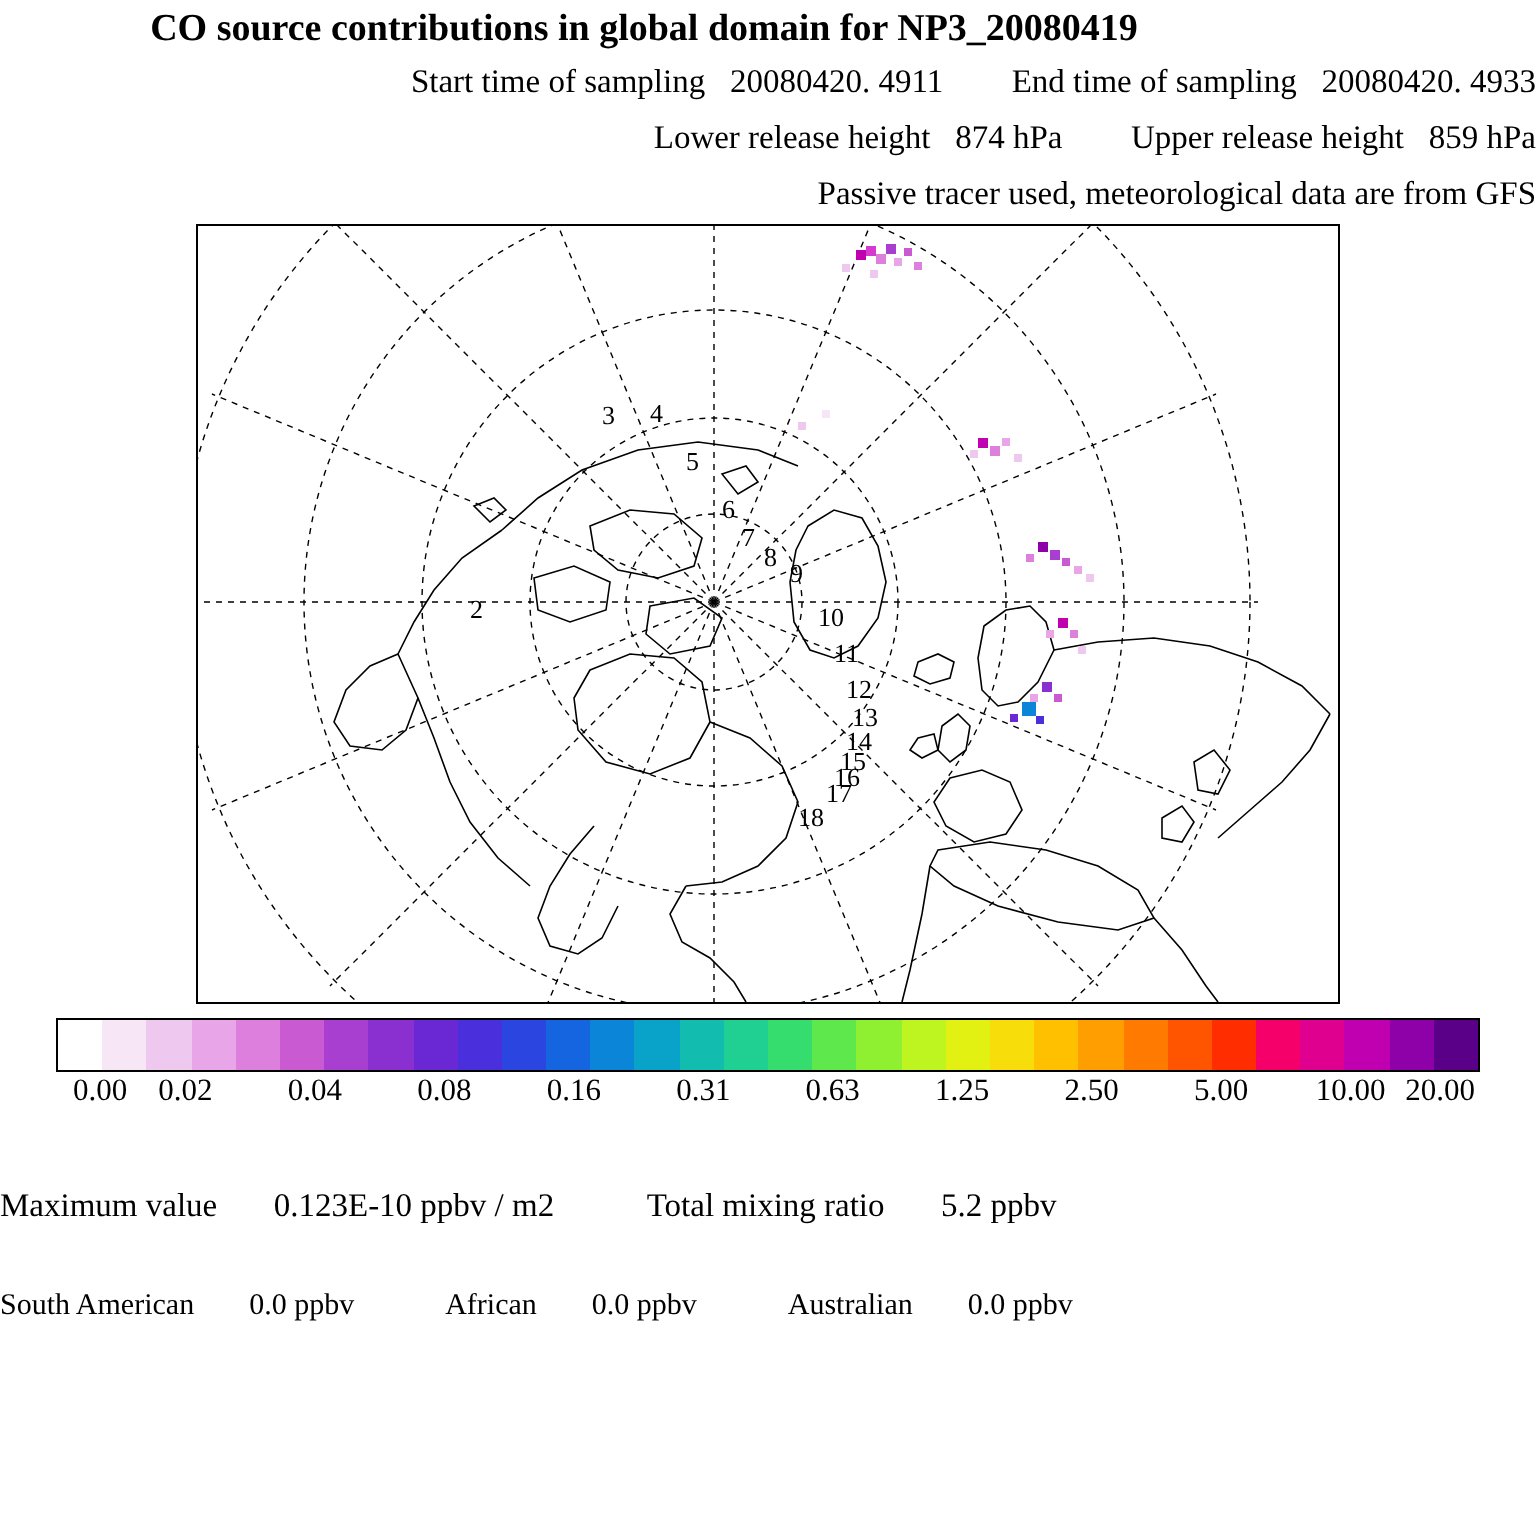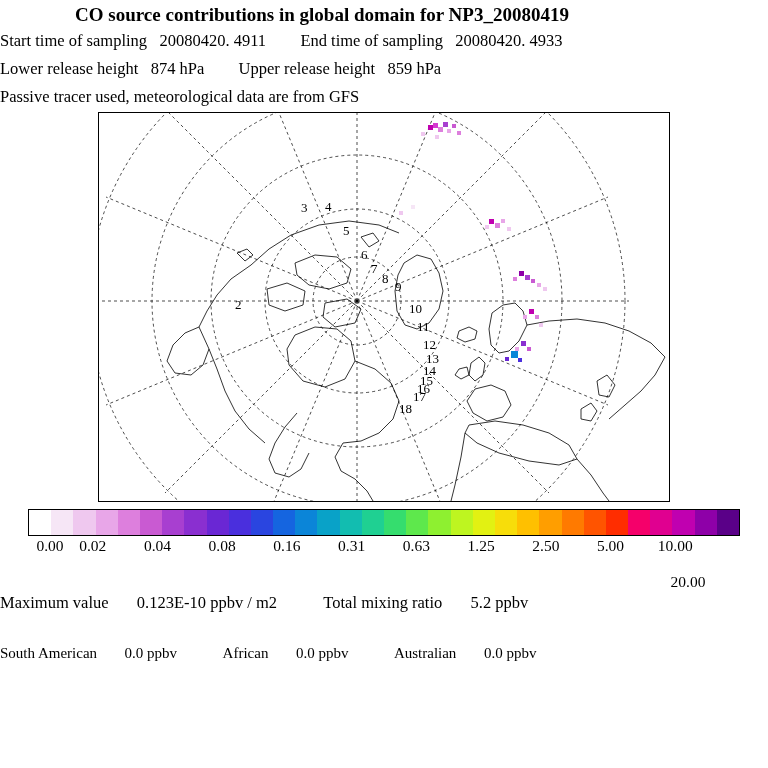--- a/index.html
+++ b/index.html
@@ -28,21 +28,21 @@
     width: 644px;
     text-align: center;
     font-size: 19px;
     font-weight: bold;
     letter-spacing: 0px;
   }
   .subline {
     position: absolute;
     left: 0;
     width: 768px;
-    text-align: left;
+    text-align: right;
     font-size: 16.5px;
   }
   .subline-1 { top: 31px; }
   .subline-2 { top: 59px; }
   .subline-3 { top: 87px; }
   .sub-seg { display: inline-block; }
   .gap-wide { display: inline-block; width: 26px; }
 
   
   .map-frame {
@@ -324,21 +324,21 @@
       <span class="cbar-tick" style="left: 92.7273px;">0.02</span>
       <span class="cbar-tick" style="left: 157.455px; text-align: right;">0.04</span>
       <span class="cbar-tick" style="left: 222.182px;">0.08</span>
       <span class="cbar-tick" style="left: 286.909px;">0.16</span>
       <span class="cbar-tick" style="left: 351.636px;">0.31</span>
       <span class="cbar-tick" style="left: 416.364px;">0.63</span>
       <span class="cbar-tick" style="left: 481.091px;">1.25</span>
       <span class="cbar-tick" style="left: 545.818px;">2.50</span>
       <span class="cbar-tick" style="left: 610.545px;">5.00</span>
       <span class="cbar-tick" style="left: 675.273px;">10.00</span>
-      <span class="cbar-tick" style="left: 688px; margin-top: 36px;">20.00</span>
+      <span class="cbar-tick" style="left: 720px;">20.00</span>
     </div>
 
   <div class="stat-line stat-max">
     <span class="lbl">Maximum value</span>
     <span class="s-gap"></span>
     <span class="val">0.123E-10 ppbv / m2</span>
     <span class="s-gap-lg"></span>
     <span class="lbl">Total mixing ratio</span>
     <span class="s-gap"></span>
     <span class="val">5.2 ppbv</span>

